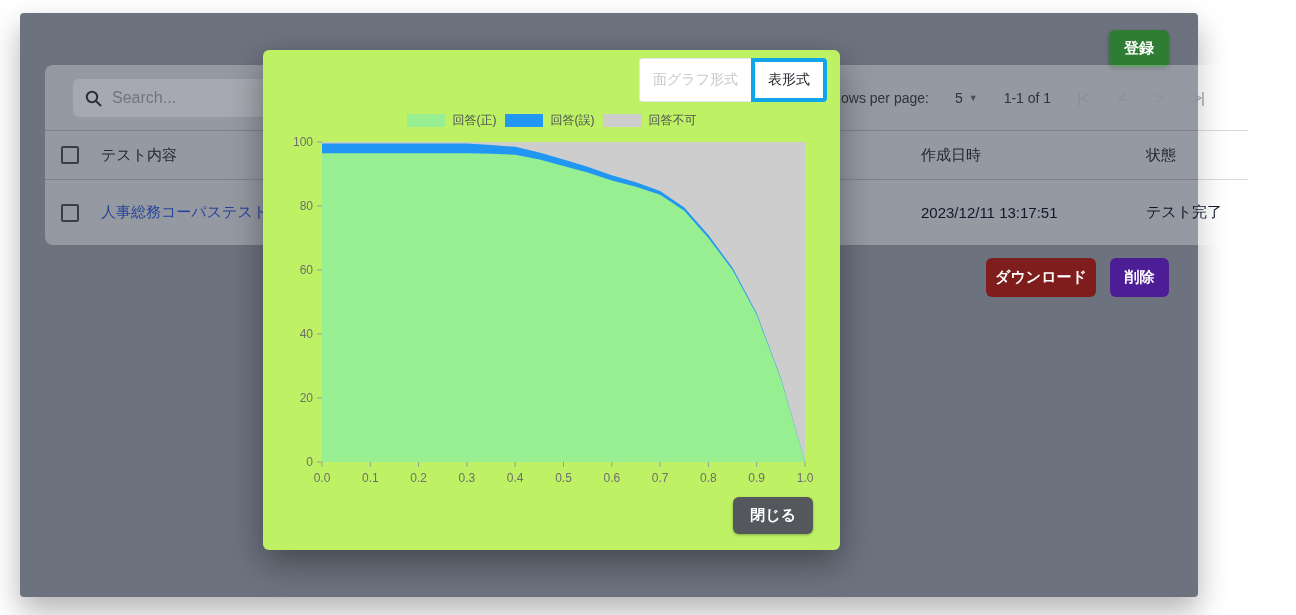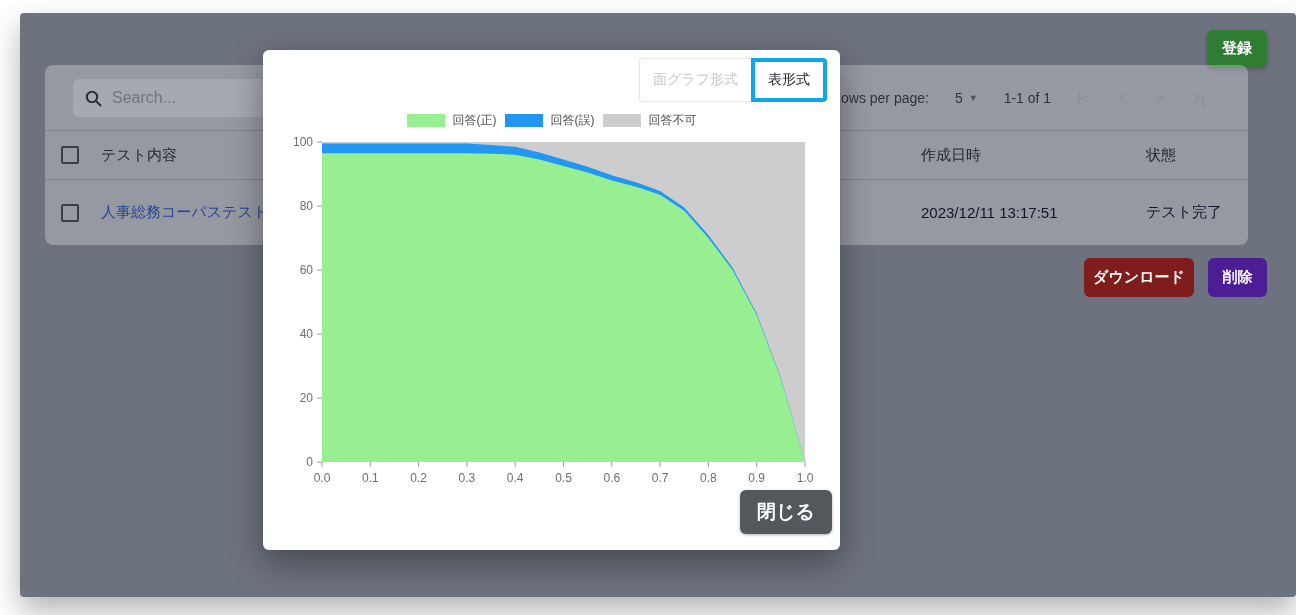--- a/index.html
+++ b/index.html
@@ -1,18 +1,18 @@
 <!DOCTYPE html>
 <html><head>
 <meta charset="utf-8">
 <style>
   * { margin:0; padding:0; box-sizing:border-box; }
   html,body { width:1296px; height:615px; background:#ffffff; font-family:"Liberation Sans","DejaVu Sans",sans-serif; overflow:hidden; }
 
-  .app { position:absolute; left:20px; top:13px; width:1276px; height:584px; background:#6c727e; border-radius:4px; box-shadow:0 14px 30px rgba(0,0,0,0.30); }
+  .app { position:absolute; left:20px; top:13px; width:1178px; height:584px; background:#6c727e; border-radius:4px; box-shadow:0 14px 30px rgba(0,0,0,0.30); }
 
   
   .btn { border:none; border-radius:6px; color:#fff; font-weight:bold; cursor:pointer; font-family:inherit; }
   .register-btn { position:absolute; right:29px; top:17px; width:60px; height:37px; font-size:15px; background:#2e7d32; box-shadow:0 2px 4px rgba(0,0,0,0.25); }
 
   
   .card { position:absolute; left:25px; top:52px; width:1203px; height:180px; background:rgba(255,255,255,0.28); border-radius:8px; }
   .card-row { position:absolute; left:0; width:100%; }
   .search-row { top:0; height:65px; }
   .search-box { position:absolute; left:28px; top:14px; width:480px; height:38px; background:rgba(255,255,255,0.16); border-radius:6px; display:flex; align-items:center; padding:0 12px; gap:10px; }
@@ -32,34 +32,34 @@
   .checkbox { width:18px; height:18px; border:2px solid #3a3f45; border-radius:2px; background:transparent; cursor:pointer; }
   .th { font-size:15px; color:#24282d; }
   .td { font-size:15px; color:#0f172a; }
   .row-link { color:#26439a; cursor:pointer; text-decoration:none; font-size:15px; }
 
   .actions { position:absolute; right:29px; top:245px; display:flex; gap:14px; }
   .download-btn { width:110px; height:39px; font-size:15px; background:#7f1d1d; }
   .delete-btn { width:59px; height:39px; font-size:15px; background:#4c1d95; }
 
   
-  .modal { position:absolute; left:243px; top:37px; width:577px; height:500px; background:#ffffff; border-radius:6px; box-shadow:0 12px 34px rgba(0,0,0,0.38); z-index:10; }
+  .modal { position:absolute; left:243px; top:37px; width:577px; height:500px; background:#bef264; border-radius:6px; box-shadow:0 12px 34px rgba(0,0,0,0.38); z-index:10; }
   .view-tabs { position:absolute; top:8px; right:13px; display:flex; }
   .tab-btn { background:#fff; font-size:14px; padding:9px 13px; cursor:pointer; font-family:inherit; }
   .tab-btn.inactive { color:#c6c9ce; border:1px solid #e4e6e9; border-right:none; border-radius:4px 0 0 4px; }
   .tab-btn.active { color:#26292e; border:4px solid #0ea5e9; border-radius:0 4px 4px 0; }
 
   .legend { position:absolute; top:62px; left:0; width:100%; display:flex; justify-content:center; align-items:center; gap:8px; }
   .legend-item { display:flex; align-items:center; gap:8px; }
   .legend-swatch { width:38px; height:13px; display:inline-block; }
   .legend-label { font-size:12px; color:#4a4f55; }
 
   #chart-svg { position:absolute; left:19px; top:86px; }
 
-  .close-btn { position:absolute; right:8px; bottom:16px; background:#54575b; padding:9px 17px; font-size:19px; box-shadow:0 1px 3px rgba(0,0,0,0.3); }
+  .close-btn { position:absolute; right:27px; bottom:16px; background:#54575b; padding:9px 17px; font-size:15px; box-shadow:0 1px 3px rgba(0,0,0,0.3); }
 </style>
 </head>
 <body>
 
 <div class="app">
 
   <button class="btn register-btn">登録</button>
 
   <div class="card">
 

